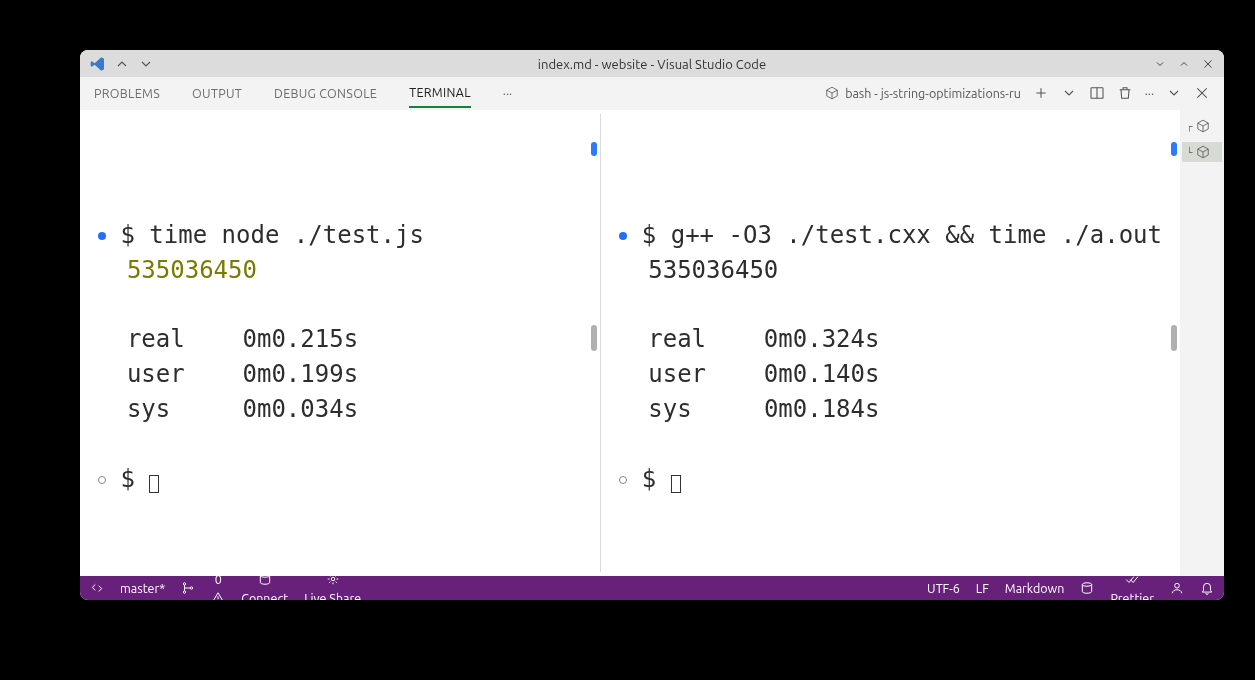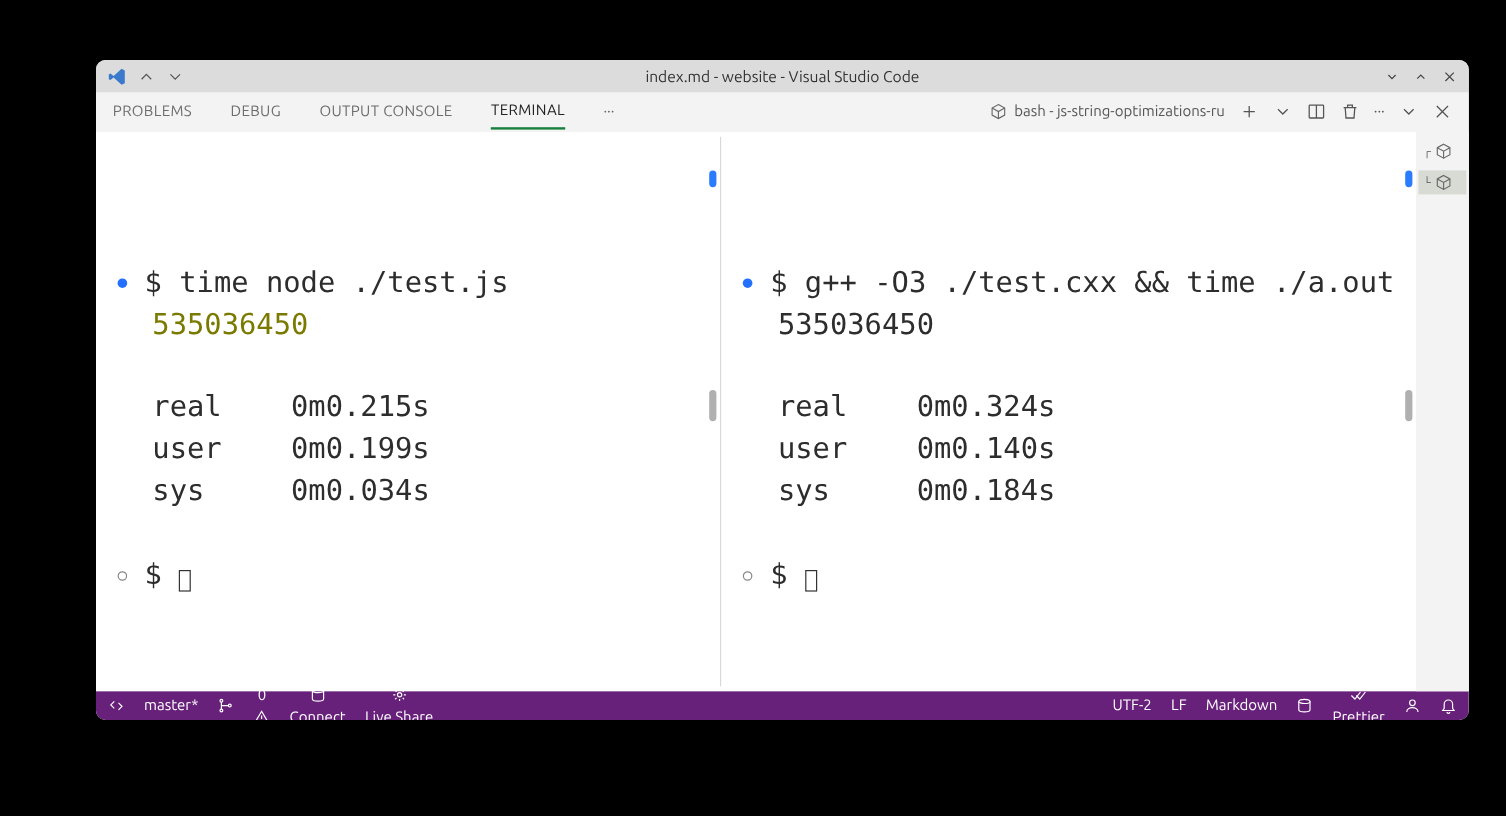--- a/index.html
+++ b/index.html
@@ -188,22 +188,22 @@
           <svg viewBox="0 0 24 24" fill="none" stroke-width="2">
             <line x1="5" y1="5" x2="19" y2="19"></line>
             <line x1="19" y1="5" x2="5" y2="19"></line>
           </svg>
         </span>
     </div>
   </div>
 
   <div class="panelbar">
     <span class="tab">PROBLEMS</span>
-    <span class="tab">DEBUG</span>
-    <span class="tab">OUTPUT CONSOLE</span>
+    <span class="tab">OUTPUT</span>
+    <span class="tab">DEBUG CONSOLE</span>
     <span class="tab active">TERMINAL</span>
     <span class="ellipsis icon-btn">···</span>
 
     <div class="right-area">
       <div class="term-tab-label">
         <svg class="cube-mini" viewBox="0 0 24 24" fill="none" stroke="#666" stroke-width="1.6">
             <path d="M12 2 L21 7 L21 17 L12 22 L3 17 L3 7 Z"></path>
             <path d="M3 7 L12 12 L21 7"></path>
             <path d="M12 12 L12 22"></path>
           </svg>
@@ -355,21 +355,21 @@
       <svg viewBox="0 0 24 24">
           <circle cx="12" cy="12" r="3"></circle>
           <path d="M12 3v3M12 18v3M3 12h3M18 12h3M5.6 5.6l2 2M16.4 16.4l2 2M18.4 5.6l-2 2M7.6 16.4l-2 2"></path>
         </svg>
       <span>Live Share</span>
     </span>
 
     <span class="spacer"></span>
 
     <span class="s-item">
-        <span>UTF-2</span>
+        <span>UTF-6</span>
       </span>
     <span class="s-item">
         <span>LF</span>
       </span>
     <span class="s-item">
         <span>Markdown</span>
       </span>
     <span class="s-item">
       <svg viewBox="0 0 24 24">
           <ellipse cx="12" cy="6" rx="8" ry="3"></ellipse>

